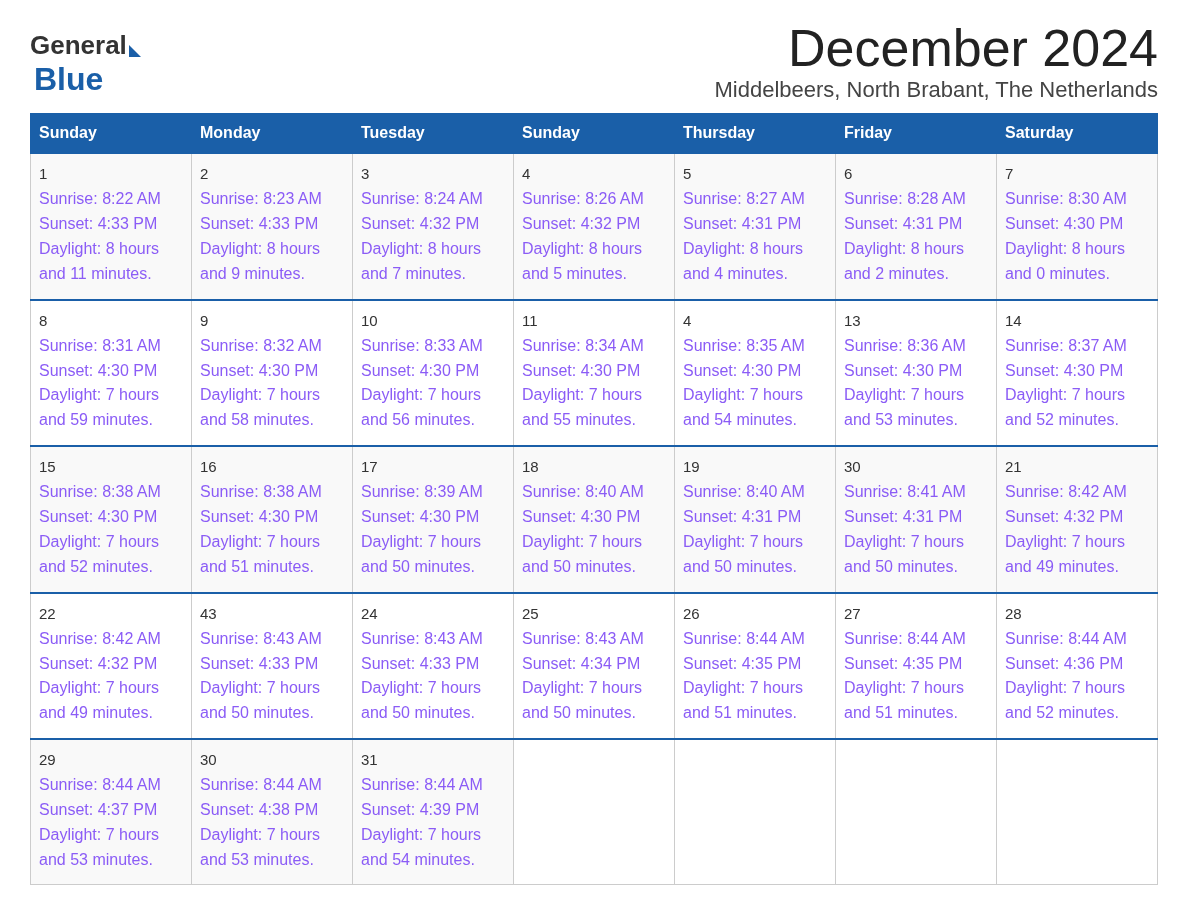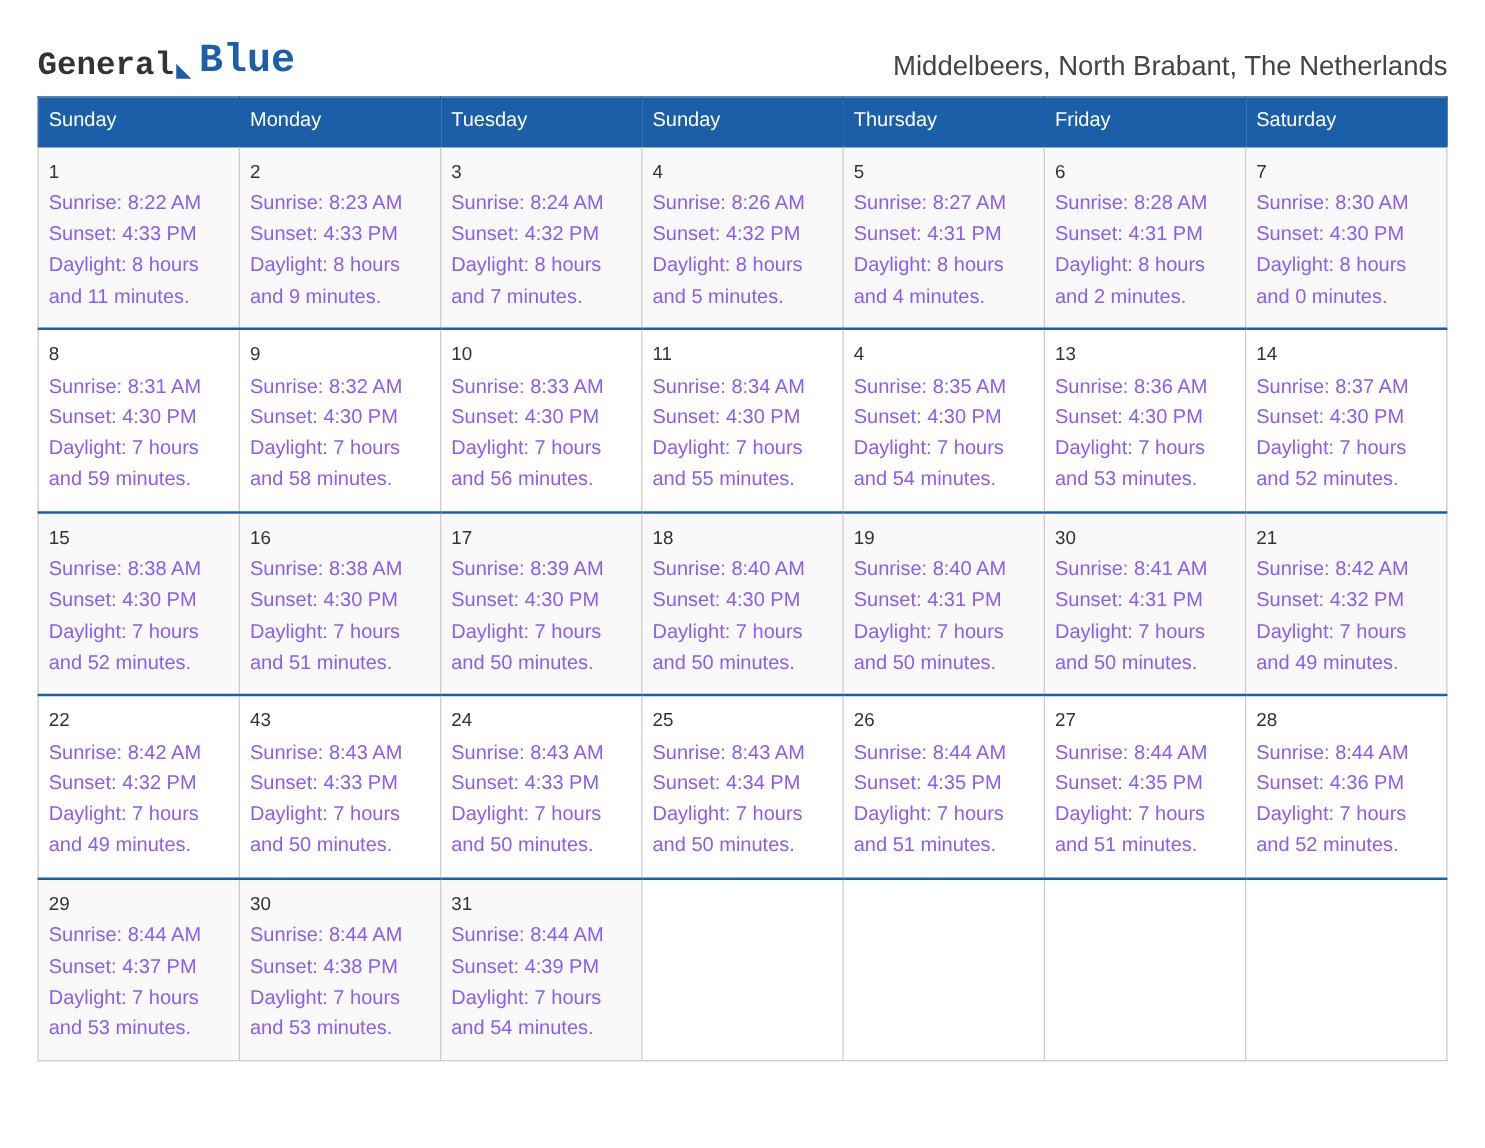--- a/index.html
+++ b/index.html
@@ -11,24 +11,23 @@
       padding: 20px 30px;
     }
     .header-area {
       display: flex;
       justify-content: space-between;
       align-items: flex-start;
       margin-bottom: 10px;
     }
     .logo {
       display: flex;
-      flex-direction: row;
-      align-items: flex-end;
+      flex-direction: column;
+      align-items: flex-start;
       padding-top: 10px;
-      font-family: Liberation Mono, monospace;
     }
     .logo-text {
       display: flex;
       align-items: center;
       font-size: 26px;
       font-weight: bold;
       color: #333;
     }
     .logo-general {
       color: #333;
@@ -51,36 +50,36 @@
     }
     .month-title {
       font-size: 52px;
       font-weight: normal;
       color: #222;
       line-height: 1.1;
     }
     .location-title {
       font-size: 22px;
       color: #444;
-      margin-top: 20px;
+      margin-top: 0;
     }
     table {
       width: 100%;
       border-collapse: collapse;
       margin-top: 10px;
     }
     thead tr {
       background-color: #1a5fa8;
       color: white;
     }
     thead th {
       padding: 10px 8px;
       text-align: left;
       font-size: 16px;
-      font-weight: normal;
+      font-weight: bold;
       border: 1px solid #1a5fa8;
     }
     tbody tr {
       background: #fff;
     }
     tbody tr:nth-child(odd) {
       background: #f9f9f9;
     }
     tbody td {
       padding: 8px 8px 12px 8px;
@@ -112,20 +111,21 @@
 
 <div class="header-area">
   <div class="logo">
     <div class="logo-text">
       <span class="logo-general">General</span>
       <div class="logo-triangle"></div>
     </div>
     <span class="logo-blue" style="font-size:32px;font-weight:bold;padding-left:4px;">Blue</span>
   </div>
   <div class="title-area">
+    <div class="month-title">December 2024</div>
     <div class="location-title">Middelbeers, North Brabant, The Netherlands</div>
   </div>
 </div>
 
 <table>
   <thead>
     <tr id="header-row">
         <th>Sunday</th>
         <th>Monday</th>
         <th>Tuesday</th>

